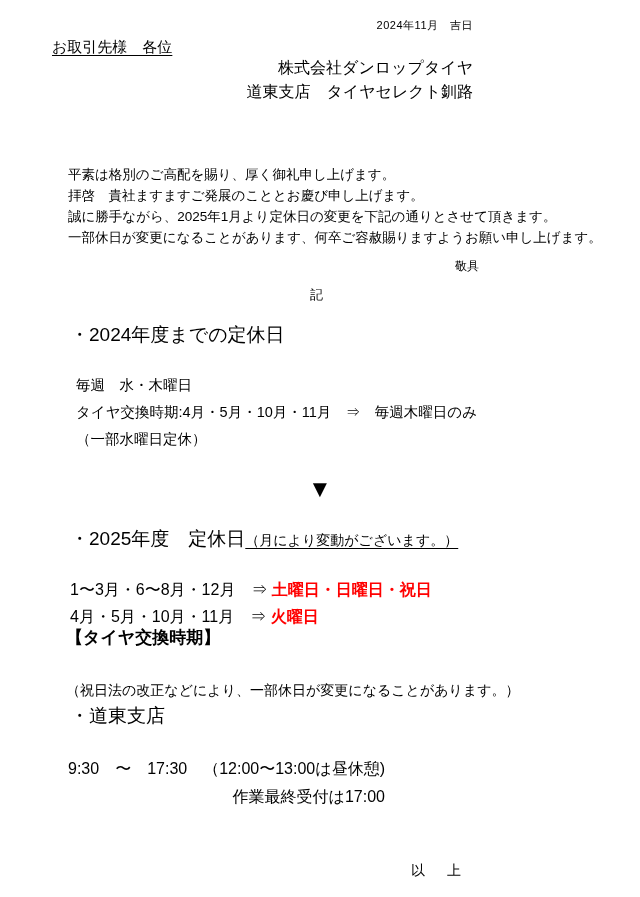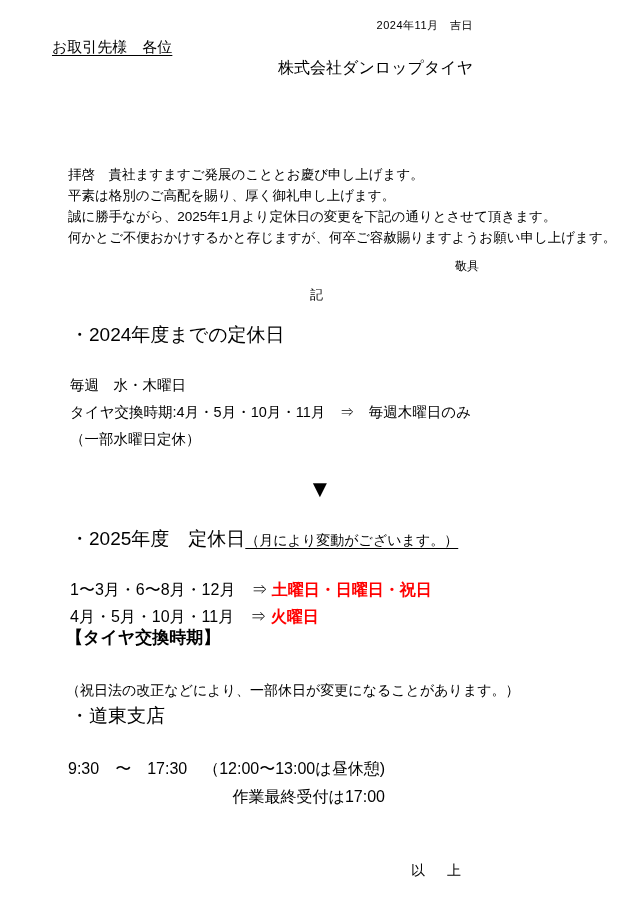--- a/index.html
+++ b/index.html
@@ -102,21 +102,21 @@
     font-size: 19px;
     white-space: nowrap;
   }
   .sec1-body {
     position: absolute;
     top: 372px;
     left: 70px;
     font-size: 14.5px;
     line-height: 1.85;
   }
-  .sec1-body div { white-space: nowrap; }
+  .sec1-body div { white-space: nowrap; margin-left: 6px; }
 
   .arrow-down {
     position: absolute;
     top: 477px;
     left: 0;
     width: 640px;
     text-align: center;
     font-size: 24px;
     line-height: 1;
   }
@@ -194,28 +194,29 @@
 <body>
 
 <div class="page">
 
   <div class="date-line">2024年11月　吉日</div>
 
   <div class="addressee">お取引先様　各位</div>
 
   <div class="sender">
     <div>株式会社ダンロップタイヤ</div>
+    <div>道東支店　タイヤセレクト釧路</div>
   </div>
 
 
   <div class="greeting">
+    <div>平素は格別のご高配を賜り、厚く御礼申し上げます。</div>
     <div>拝啓　貴社ますますご発展のこととお慶び申し上げます。</div>
-    <div>平素は格別のご高配を賜り、厚く御礼申し上げます。</div>
     <div>誠に勝手ながら、2025年1月より定休日の変更を下記の通りとさせて頂きます。</div>
-    <div>何かとご不便おかけするかと存じますが、何卒ご容赦賜りますようお願い申し上げます。</div>
+    <div>一部休日が変更になることがあります、何卒ご容赦賜りますようお願い申し上げます。</div>
   </div>
 
   <div class="keigu">敬具</div>
   <div class="ki">記</div>
 
   <div class="sec1-title">・2024年度までの定休日</div>
   <div class="sec1-body">
     <div>毎週　水・木曜日</div>
     <div>タイヤ交換時期:4月・5月・10月・11月　⇒　毎週木曜日のみ</div>
     <div>（一部水曜日定休）</div>

